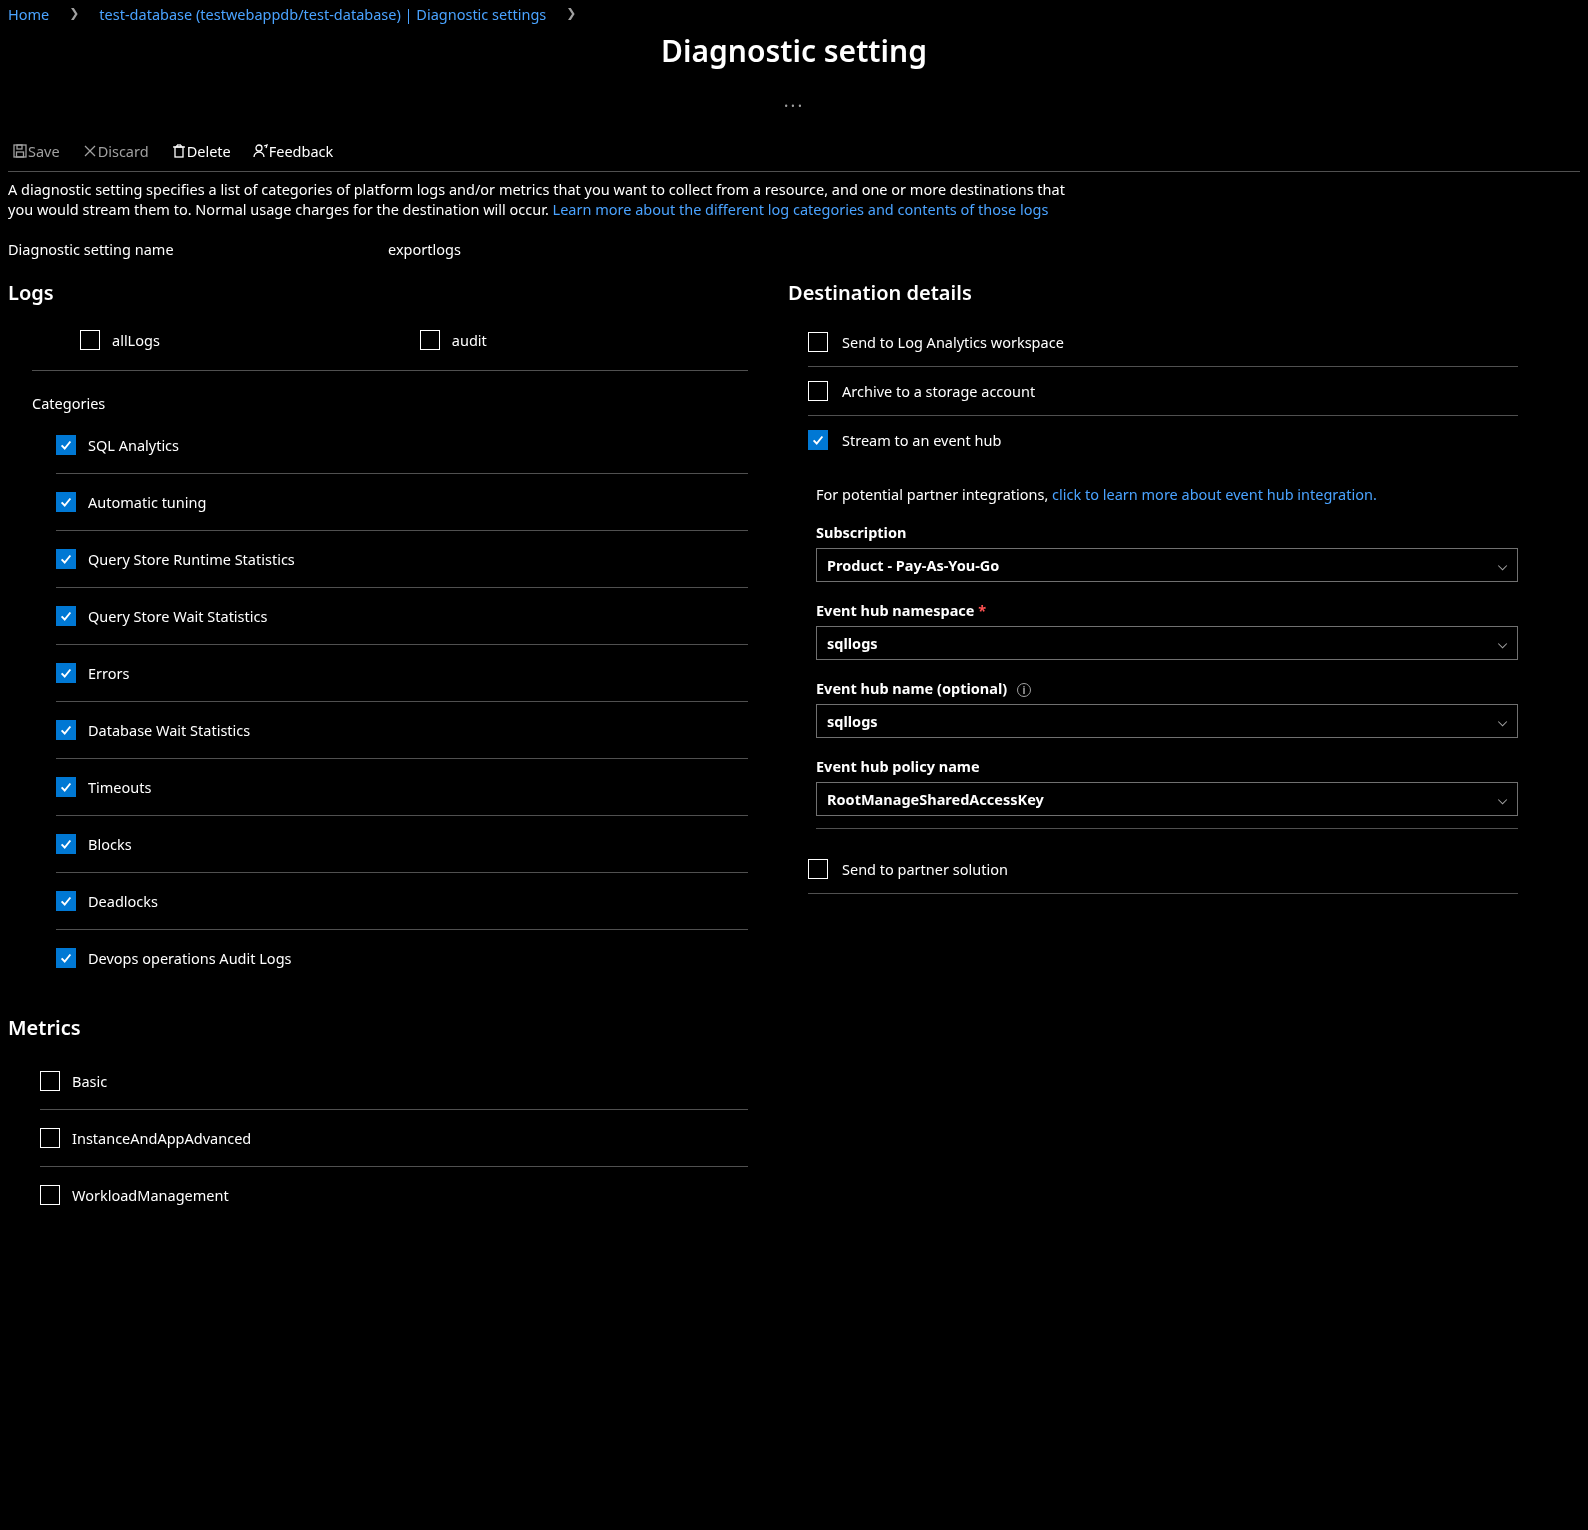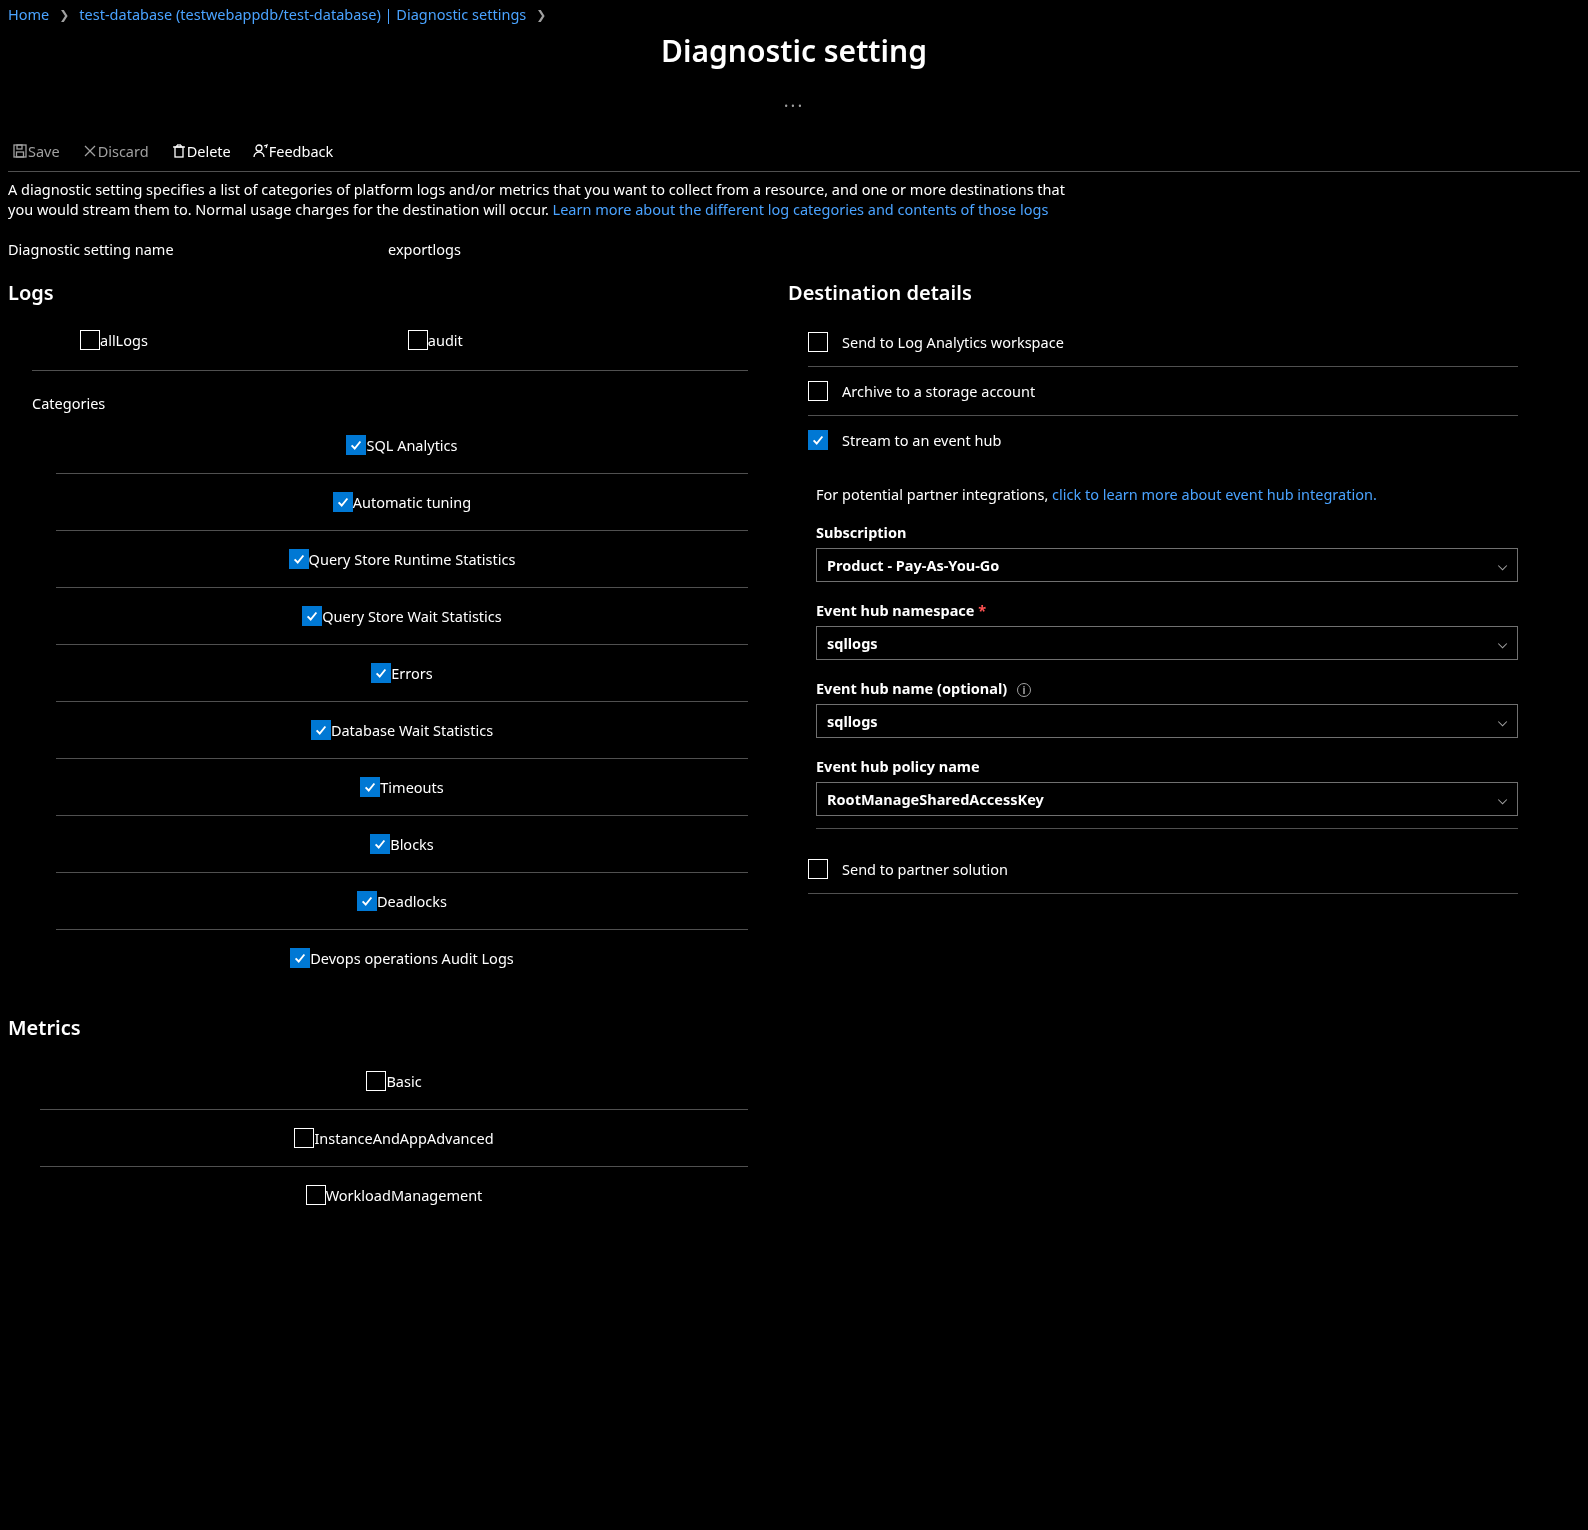--- a/index.html
+++ b/index.html
@@ -18,22 +18,22 @@
     padding: 0 8px 40px 8px;
     background: var(--bg);
     color: var(--text);
     font-family: "Segoe UI", -apple-system, system-ui, sans-serif;
     font-size: 14.5px;
     width: 1588px;
   }
   a, .link { color: var(--link); text-decoration: none; cursor: pointer; }
   .breadcrumb {
     display: flex;
-    align-items: center;
-    gap: 10px;
+    align-items: flex-start;
+    gap: 20px;
     padding: 4px 0 6px 0;
     font-size: 14.5px;
   }
   .chev { color: var(--text-muted); font-size: 12px; }
   .page-title-row {
     display: flex;
     align-items: center;
     gap: 22px;
     padding-bottom: 10px;
     flex-direction: column;
@@ -112,25 +112,25 @@
     display: flex;
     gap: 260px;
     padding: 6px 0 14px 48px;
     border-bottom: 1px solid var(--border);
     margin-left: 24px;
     margin-right: 20px;
   }
   .chk-row {
     display: flex;
     align-items: center;
+    gap: 12px;
     padding: 18px 0;
     border-bottom: 1px solid var(--border);
     margin-left: 48px;
     margin-right: 20px;
-    justify-content: center;
   }
   .chk-row.tight { padding: 6px 0; border: none; margin: 0; }
   .cat-header {
     margin: 22px 0 4px 24px;
     font-size: 14.5px;
   }
   .metrics-list .chk-row { margin-left: 32px; }
   .dest-item {
     display: flex;
     align-items: center;

